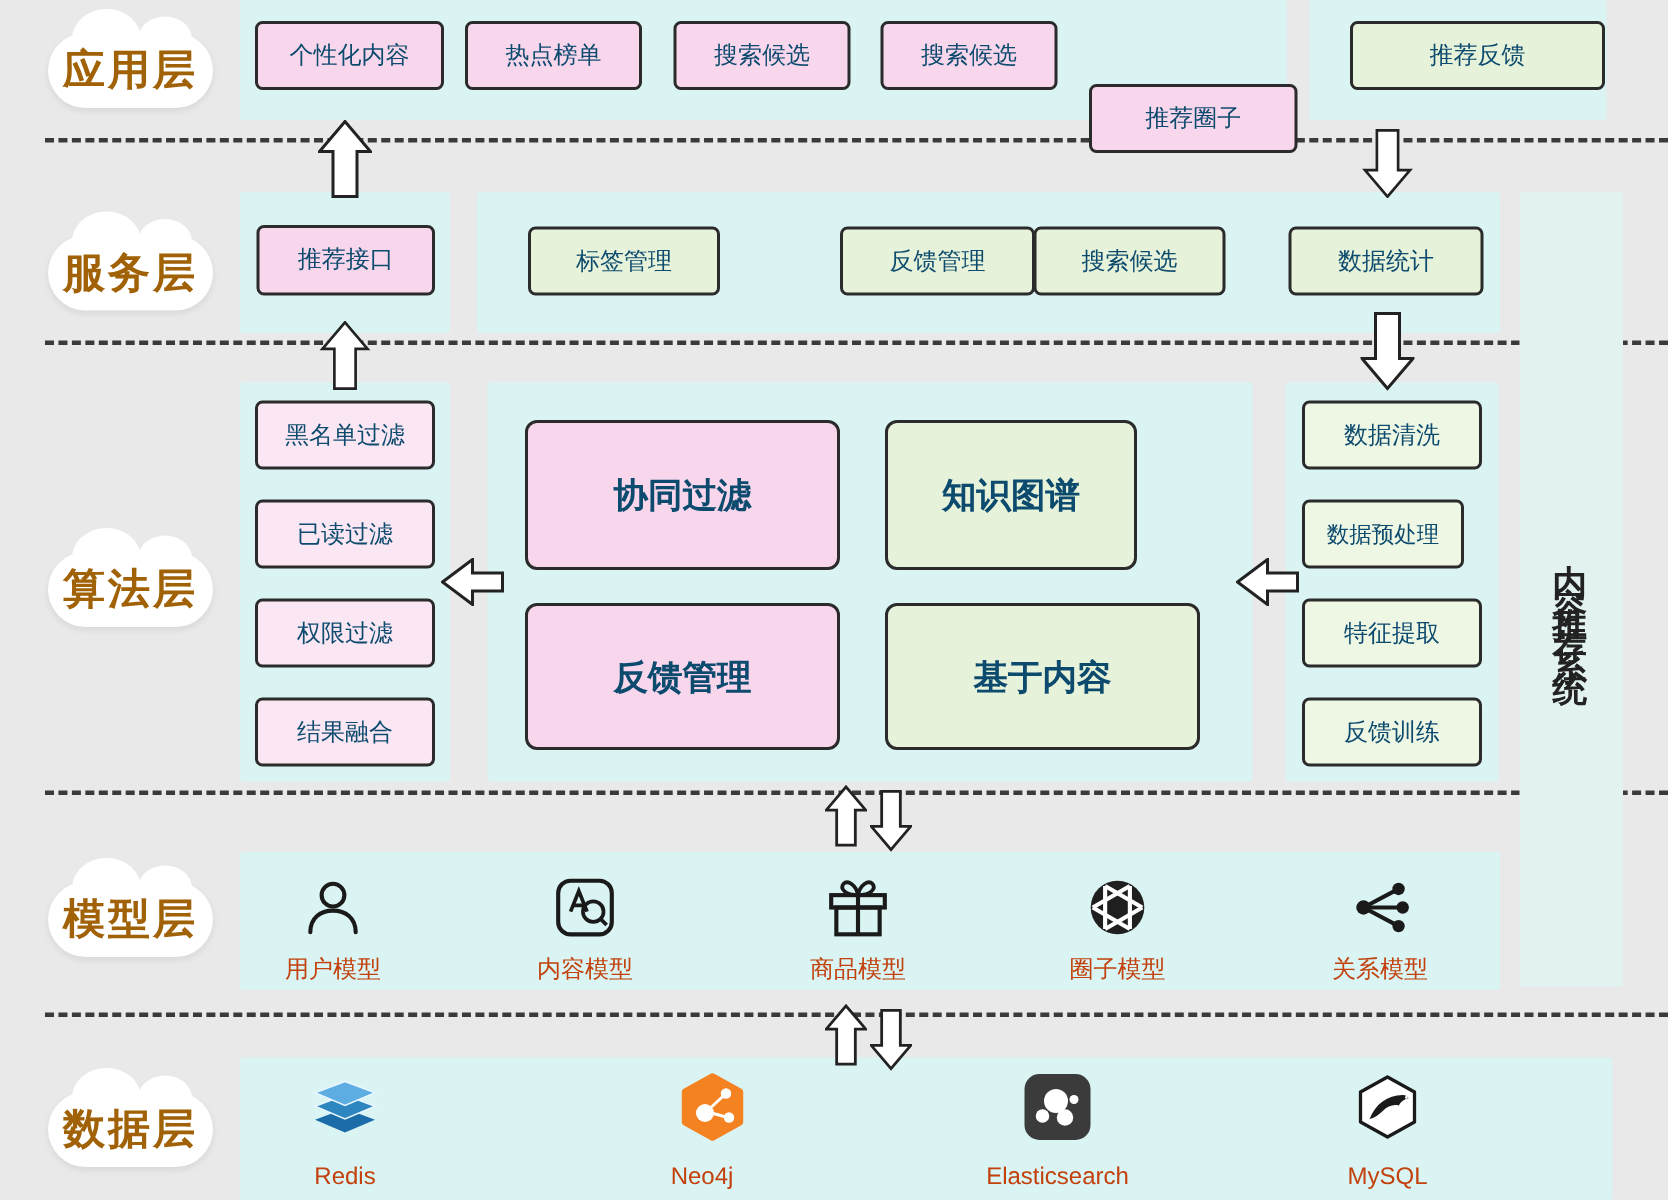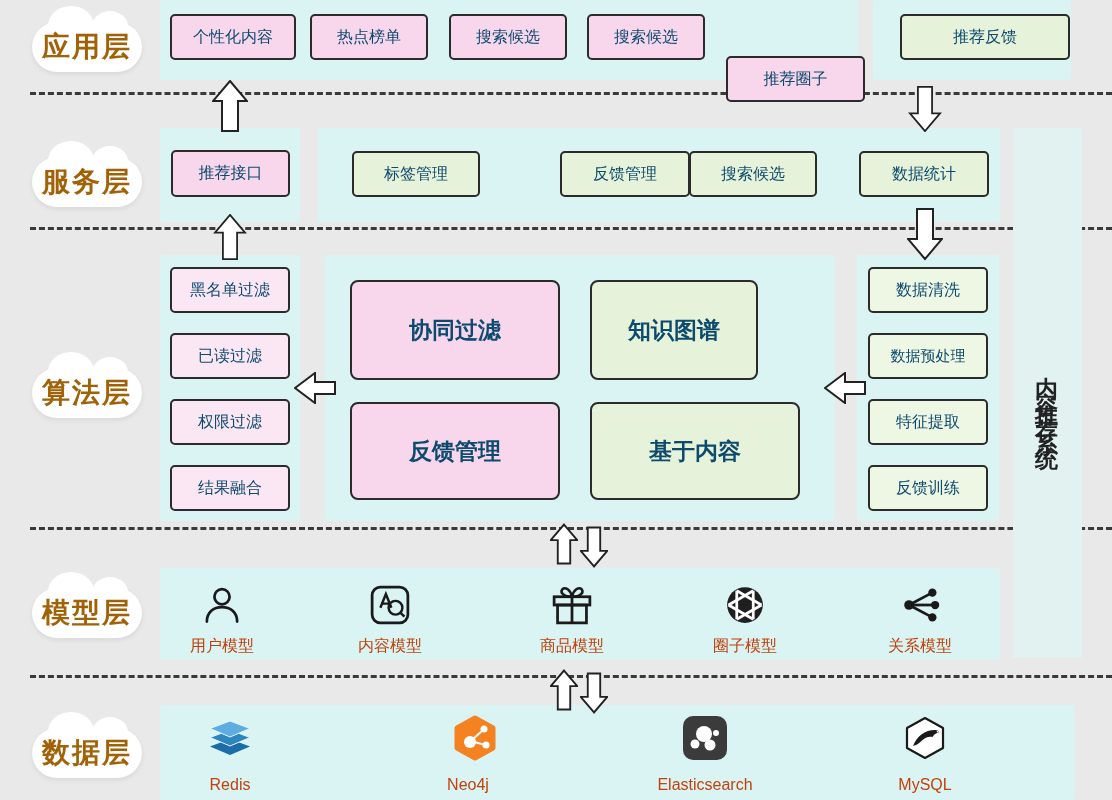--- a/index.html
+++ b/index.html
@@ -97,21 +97,21 @@
 <div class="box pink-light" style="left:170px;top:333px;width:120px;height:46px;">已读过滤</div>
 <div class="box pink-light" style="left:170px;top:399px;width:120px;height:46px;">权限过滤</div>
 <div class="box pink-light" style="left:170px;top:465px;width:120px;height:46px;">结果融合</div>
 
 <div class="box pink big" style="left:350px;top:280px;width:210px;height:100px;">协同过滤</div>
 <div class="box green big" style="left:590px;top:280px;width:168px;height:100px;">知识图谱</div>
 <div class="box pink big" style="left:350px;top:402px;width:210px;height:98px;">反馈管理</div>
 <div class="box green big" style="left:590px;top:402px;width:210px;height:98px;">基于内容</div>
 
 <div class="box green-light" style="left:868px;top:267px;width:120px;height:46px;">数据清洗</div>
-<div class="box green-light" style="left:868px;top:333px;width:120px;height:46px;font-size:15px;">数据预处理</div>
+<div class="box green-light" style="left:868px;top:333px;width:108px;height:46px;font-size:15px;">数据预处理</div>
 <div class="box green-light" style="left:868px;top:399px;width:120px;height:46px;">特征提取</div>
 <div class="box green-light" style="left:868px;top:465px;width:120px;height:46px;">反馈训练</div>
 
 <div class="vtitle" style="left:1013px;top:270px;width:69px;height:260px;">内容推荐系统</div>
 
 <div class="arrow" style="left:212px;top:80px;">
   <svg width="36" height="52" viewBox="0 0 36 52">
       <polygon points="18,1 35,21 26,21 26,51 10,51 10,21 1,21" fill="#fff" stroke="#222" stroke-width="2"></polygon>
     </svg>
 </div>

